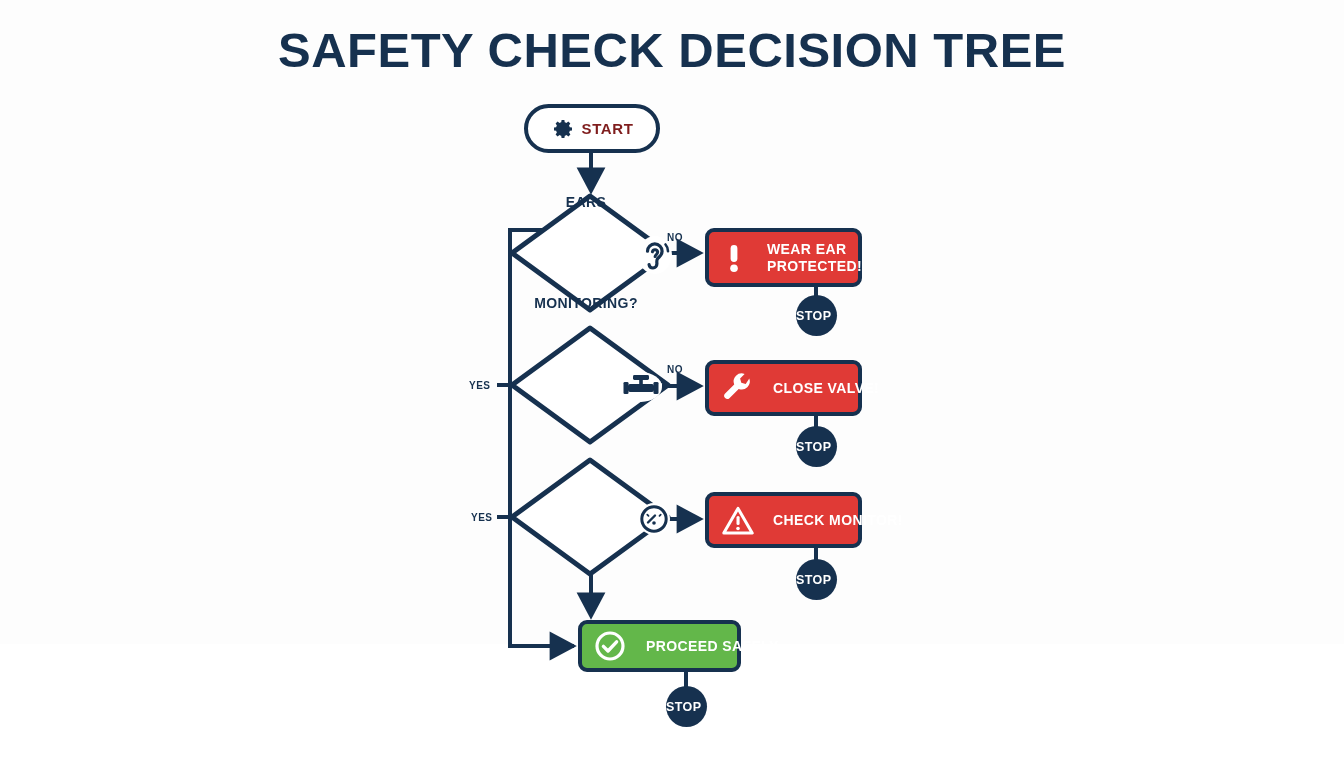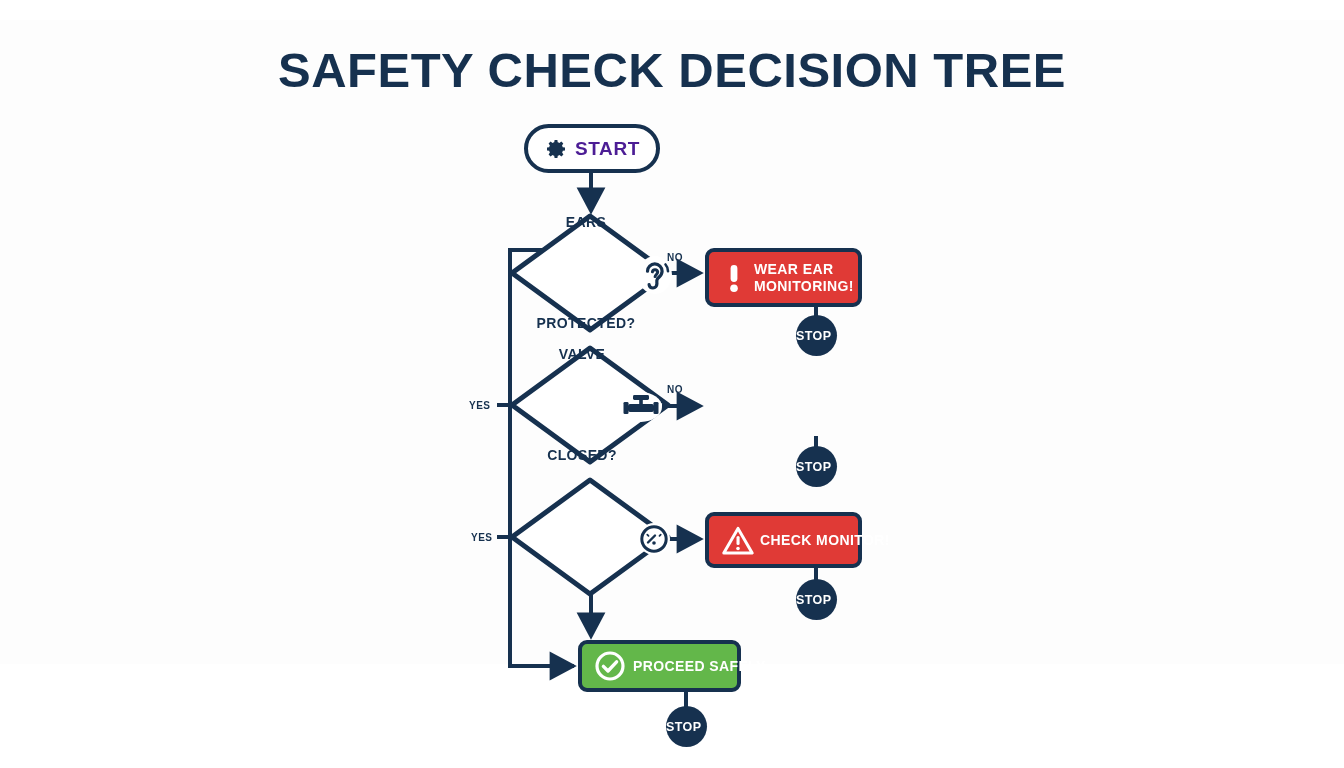--- a/index.html
+++ b/index.html
@@ -13,21 +13,20 @@
     overflow: hidden;
     font-family: "Liberation Sans", sans-serif;
     position: relative;
   }
   #canvas {
     position: absolute;
     inset: 0;
     width: 1344px;
     height: 644px;
     background: #fdfdfd;
-    margin-top: 20px;
   }
   .page-title {
     position: absolute;
     top: 22px;
     left: 0;
     width: 1344px;
     text-align: center;
     font-size: 49px;
     font-weight: bold;
     letter-spacing: 0.5px;
@@ -55,23 +54,23 @@
     height: 49px;
     border: 4px solid #16314f;
     border-radius: 26px;
     background: #ffffff;
     display: flex;
     align-items: center;
     justify-content: center;
     gap: 7px;
   }
   .start-label {
-    font-size: 19px;
-    font-weight: bold;
-    color: #4c1d95;
+    font-size: 15px;
+    font-weight: bold;
+    color: #7f1d1d;
     letter-spacing: 0.6px;
   }
   
   .diamond {
     width: 160px;
     height: 118px;
   }
   .diamond .dtext {
     position: absolute;
     left: 0;
@@ -96,21 +95,21 @@
   .d1 .dtext { transform: translateX(-4px); }
   .d2 .dtext { transform: translateX(-8px); }
   .d3 .dtext { transform: translateX(-4px); }
 
   
   .action-box {
     border: 4px solid #16314f;
     border-radius: 9px;
     display: flex;
     align-items: center;
-    gap: 7px;
+    gap: 20px;
     padding: 0 12px;
     box-sizing: border-box;
   }
   .action-box .act-label {
     font-size: 14px;
     font-weight: bold;
     color: #ffffff;
     line-height: 1.15;
     letter-spacing: 0.4px;
     white-space: nowrap;
@@ -226,38 +225,32 @@
         <path fill="#16314f" d="M12 8.2a3.8 3.8 0 1 0 0 7.6 3.8 3.8 0 0 0 0-7.6zm0 5.6a1.8 1.8 0 1 1 0-3.6 1.8 1.8 0 0 1 0 3.6z"></path>
         <path fill="#16314f" d="M21 13.4v-2.8l-2.3-.4a6.9 6.9 0 0 0-.7-1.7l1.3-1.9-2-2-1.9 1.3a6.9 6.9 0 0 0-1.7-.7L13.4 3h-2.8l-.4 2.2a6.9 6.9 0 0 0-1.7.7L6.6 4.6l-2 2 1.3 1.9a6.9 6.9 0 0 0-.7 1.7L3 10.6v2.8l2.2.4c.16.6.4 1.17.7 1.7l-1.3 1.9 2 2 1.9-1.3c.53.3 1.1.54 1.7.7l.4 2.2h2.8l.4-2.2c.6-.16 1.17-.4 1.7-.7l1.9 1.3 2-2-1.3-1.9c.3-.53.54-1.1.7-1.7L21 13.4z"></path>
       </svg>
     </span>
     <span class="start-label">START</span>
   </div>
 
   <div class="node diamond d1">
     <div class="dtext">
       <span>EARS</span>
-      <span>PROTECTED?</span>
+      <span>MONITORING?</span>
     </div>
   </div>
   <div class="vertex-icon vi-ear">
     <svg width="30" height="36" viewBox="0 0 30 36">
       <path fill="none" stroke="#16314f" stroke-width="3.2" stroke-linecap="round" d="M7.5 14.2a7.3 7.3 0 0 1 14.6 0c0 4.2-3.1 5.6-4.6 7.6-1.1 1.5-.6 3.3-.6 5 0 2.3-1.6 4.2-3.9 4.2-2.1 0-3.6-1.5-3.9-3.3"></path>
       <path fill="none" stroke="#16314f" stroke-width="3" stroke-linecap="round" d="M12.4 14.8a2.7 2.7 0 0 1 5.3.2c0 2.1-2.3 2.6-2.6 4.6"></path>
       <path fill="none" stroke="#16314f" stroke-width="2.6" stroke-linecap="round" d="M25.5 7.5c1.6 1.8 2.5 4.2 2.5 6.7"></path>
     </svg>
   </div>
   <div class="edge-label lbl-no1">NO</div>
 
-  <div class="node diamond d2">
-    <div class="dtext">
-      <span>VALVE</span>
-      <span>CLOSED?</span>
-    </div>
-  </div>
   <div class="vertex-icon vi-valve">
     <svg width="42" height="30" viewBox="0 0 42 30">
       <rect x="13" y="3" width="16" height="5" rx="1.4" fill="#16314f"></rect>
       <rect x="19.2" y="7" width="3.6" height="6" fill="#16314f"></rect>
       <path fill="#16314f" d="M10 12h22a2 2 0 0 1 2 2v4a2 2 0 0 1-2 2H10a2 2 0 0 1-2-2v-4a2 2 0 0 1 2-2z"></path>
       <rect x="3.5" y="10" width="5" height="12" rx="1.3" fill="#16314f"></rect>
       <rect x="33.5" y="10" width="5" height="12" rx="1.3" fill="#16314f"></rect>
     </svg>
   </div>
   <div class="edge-label lbl-no2">NO</div>
@@ -275,24 +268,32 @@
 
   <div class="node action-box box-red a1">
     <span class="icon-wrap">
       <svg width="26" height="34" viewBox="0 0 26 34">
         <rect x="9.6" y="4" width="6.8" height="17" rx="3.4" fill="#ffffff"></rect>
         <circle cx="13" cy="27.3" r="3.8" fill="#ffffff"></circle>
       </svg>
     </span>
     <span class="act-label">
       <span>WEAR EAR</span><br>
-      <span>MONITORING!</span>
-    </span>
-  </div>
-
+      <span>PROTECTED!</span>
+    </span>
+  </div>
+
+  <div class="node action-box box-red a2">
+    <span class="icon-wrap">
+      <svg width="32" height="32" viewBox="0 0 32 32">
+        <path fill="#ffffff" d="M28.3 6.6a8.1 8.1 0 0 1-10.6 10.3L8.4 26.2a3.2 3.2 0 0 1-4.5-4.5l9.3-9.3A8.1 8.1 0 0 1 23.6 1.9l-4.5 4.5 1.2 4.4 4.4 1.2 3.6-5.4z"></path>
+      </svg>
+    </span>
+    <span class="act-label">CLOSE VALVE!</span>
+  </div>
 
   <div class="node action-box box-red a3">
     <span class="icon-wrap">
       <svg width="34" height="31" viewBox="0 0 34 31">
         <path fill="none" stroke="#ffffff" stroke-width="3" stroke-linejoin="round" d="M17 3.4L31.2 28H2.8z"></path>
         <rect x="15.5" y="11" width="3.1" height="9" rx="1.5" fill="#ffffff"></rect>
         <circle cx="17" cy="23.5" r="1.8" fill="#ffffff"></circle>
       </svg>
     </span>
     <span class="act-label">CHECK MONITOR!</span>

